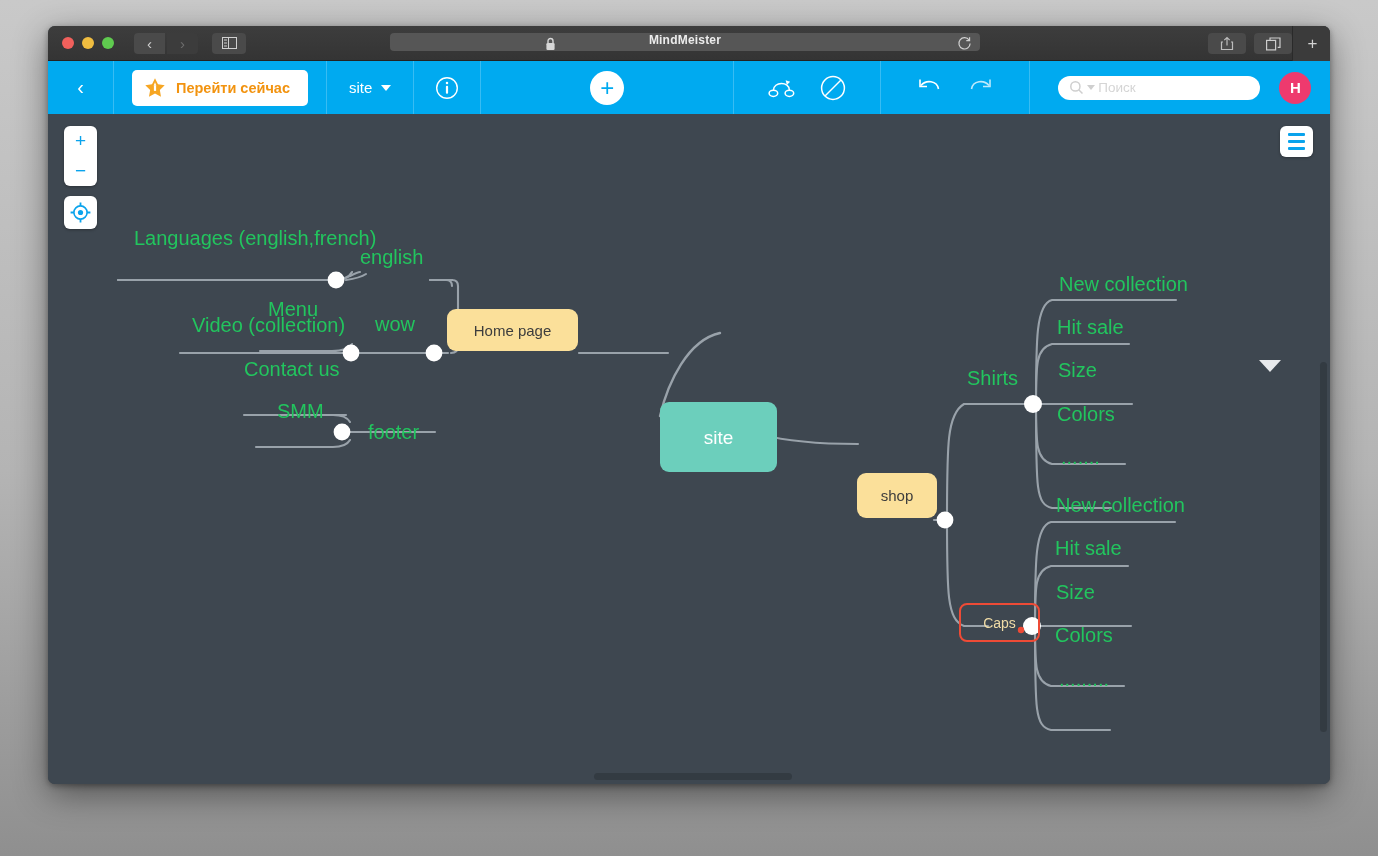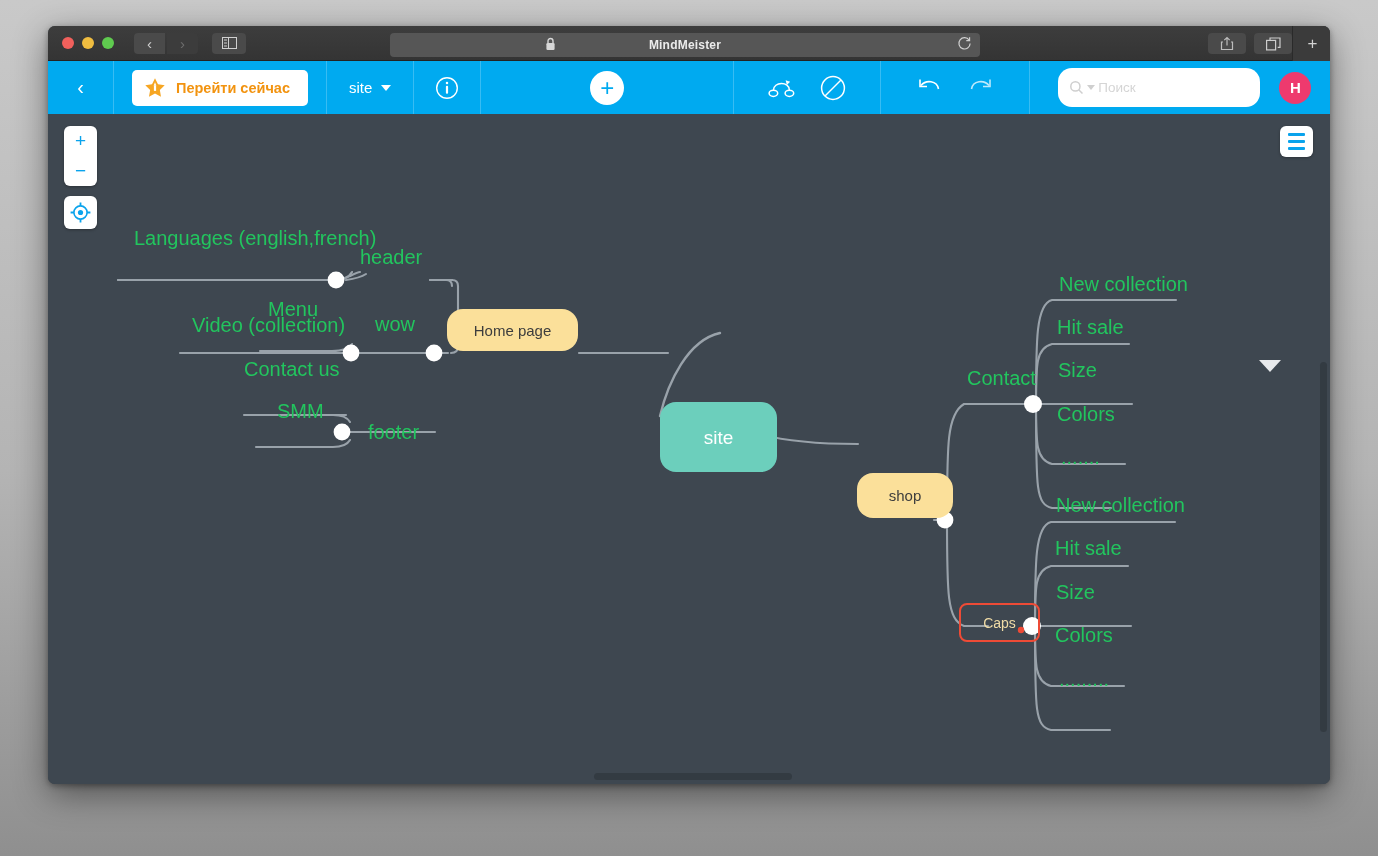--- a/index.html
+++ b/index.html
@@ -51,24 +51,24 @@
   .tb-btn.dim { background: #3c3c3c; color: #6d6d6d; }
   .navgrp { display: flex; margin-left: 20px; gap: 2px; }
   .navgrp .tb-btn { width: 31px; border-radius: 0; }
   .navgrp .tb-btn:first-child { border-radius: 4px 0 0 4px; }
   .navgrp .tb-btn:last-child { border-radius: 0 4px 4px 0; }
   #sidebar-toggle { width: 34px; margin-left: 14px; }
 
   #urlbar {
     position: absolute;
     left: 342px; top: 7px;
-    width: 590px; height: 24px;
+    width: 590px; height: 18px;
     background: #565656;
     border-radius: 4px;
-    display: flex; align-items: center; justify-content: center;
+    display: flex; justify-content: center;
     color: #ececec;
     font-size: 12px; font-weight: bold;
     letter-spacing: .2px;
   }
   #lock-icon { position: absolute; left: 155px; top: 4px; }
   #reload-icon { position: absolute; right: 8px; top: 3px; color: #cfcfcf; }
 
   #tb-right {
     position: absolute; right: 38px; top: 7px;
     display: flex; gap: 8px;
@@ -116,21 +116,21 @@
   #add-node-button {
     width: 34px; height: 34px; border-radius: 50%;
     background: #fff; color: #00aaf0;
     display: flex; align-items: center; justify-content: center;
     font-size: 24px; line-height: 0;
     font-weight: 300;
   }
   .icon-cell { width: 50px; color: #fff; }
   #search-wrap { margin-left: 28px; }
   #search-field {
-    width: 202px; height: 39px;
+    width: 202px; height: 24px;
     background: #fff; border-radius: 14px;
     display: flex; align-items: center;
     padding-left: 11px; gap: 3px;
   }
   #search-placeholder { color: #d5d5d5; font-size: 13.5px; }
   #avatar {
     width: 32px; height: 32px; border-radius: 50%;
     background: #ee3a6e; color: #fff;
     display: flex; align-items: center; justify-content: center;
     font-size: 15px; font-weight: 600;
@@ -181,21 +181,21 @@
   .node-label {
     position: absolute;
     color: #22c55e;
     font-size: 20px;
     white-space: nowrap;
     line-height: 1;
   }
   .node-box {
     position: absolute;
     display: flex; align-items: center; justify-content: center;
-    border-radius: 16px;
+    border-radius: 9px;
     white-space: nowrap;
     font-size: 15px;
     line-height: 1;
   }
   .node-box.yellow { background: #fbe09a; color: #3d3d3d; }
   .node-box.teal   { background: #6ccfbc; color: #fff; }
   .node-box.selected { background: transparent; color: #f0dca6;
                        border: 2px solid #ee4b36; border-radius: 8px; }
 
   
@@ -455,40 +455,40 @@
     <div class="ctrl" id="menu-button">
       <span></span>
       <span></span>
       <span></span>
     </div>
 
     <div id="collapse-arrow"></div>
 
     <div class="node-label" style="left:86px;  top:114px;">Languages (english,french)</div>
     <div class="node-label" style="left:220px; top:185px;">Menu</div>
-    <div class="node-label" style="left:312px; top:133px;">header</div>
+    <div class="node-label" style="left:312px; top:133px;">english</div>
     <div class="node-label" style="left:144px; top:201px;">Video (collection)</div>
     <div class="node-label" style="left:327px; top:200px;">wow</div>
     <div class="node-label" style="left:196px; top:245px;">Contact us</div>
     <div class="node-label" style="left:229px; top:287px;">SMM</div>
     <div class="node-label" style="left:320px; top:267px;margin-top:41px;">footer</div>
 
     <div class="node-box yellow" style="left:399px; top:195px; width:131px; height:42px;">
       <span>Home page</span>
     </div>
 
     <div class="node-box teal" style="left:612px; top:288px; width:117px; height:70px; font-size:19px;">
       <span>site</span>
     </div>
 
-    <div class="node-box yellow" style="left:809px; top:359px; width:96px; height:45px;">
+    <div class="node-box yellow" style="left:809px; top:359px; width:80px; height:45px;">
       <span>shop</span>
     </div>
 
-    <div class="node-label" style="left:919px; top:254px;">Contact</div>
+    <div class="node-label" style="left:919px; top:254px;">Shirts</div>
 
     <div class="node-box selected" style="left:911px; top:489px; width:81px; height:39px; font-size:14px;">
       <span>Caps</span>
     </div>
 
     <div class="node-label" style="left:1011px; top:160px;">New collection</div>
     <div class="node-label" style="left:1009px; top:203px;">Hit sale</div>
     <div class="node-label" style="left:1010px; top:246px;">Size</div>
     <div class="node-label" style="left:1009px; top:290px;">Colors</div>
     <div class="node-label" style="left:1013px; top:333px;">.......</div>

